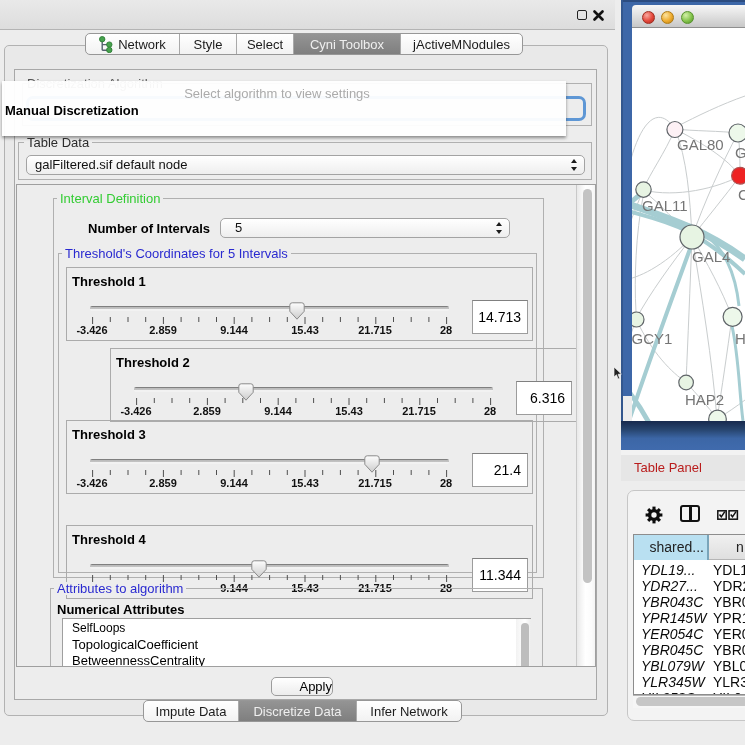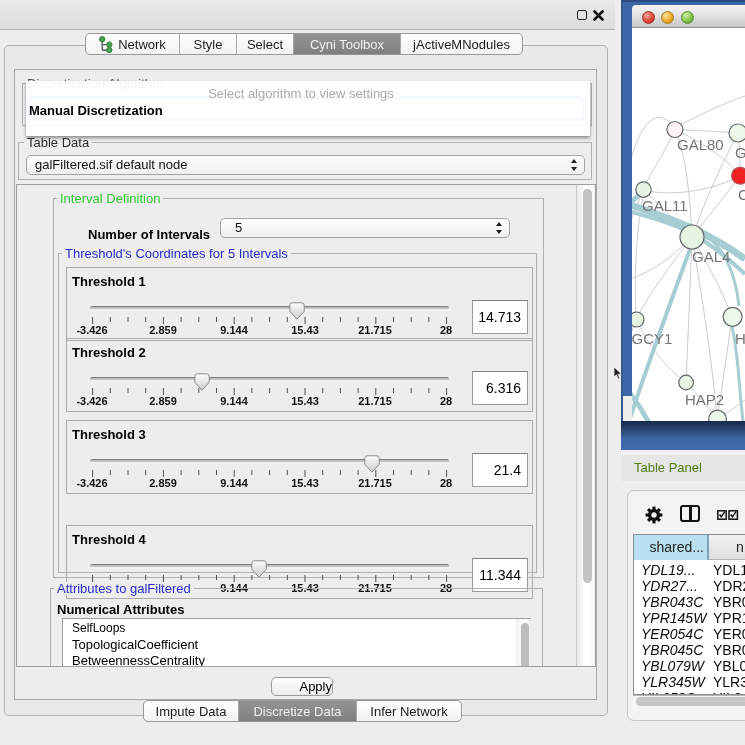--- a/index.html
+++ b/index.html
@@ -47,39 +47,39 @@
   .tbox .tt{position:absolute;left:5px;top:6px;font-size:13px;font-weight:bold;color:#000;}
   .track{position:absolute;left:22.5px;top:38px;width:359px;height:5px;border-radius:2px;
      background:linear-gradient(#7f7f7f 0,#7f7f7f 1px,#bababa 1px,#c6c6c6 3.5px,#f2f2f2 3.5px);}
   .tlab{position:absolute;width:60px;text-align:center;font-size:11px;font-weight:bold;color:#111;top:55.5px;}
   .vbox{position:absolute;left:405px;top:31.5px;width:56px;height:34px;background:#fff;
      border:1px solid #9c9c9c;border-top-color:#808080;box-sizing:border-box;font-size:14px;color:#000;
      text-align:right;line-height:32px;padding-right:6px;}
   .thumb{position:absolute;top:34px;width:16px;height:18px;}
 
   
-  #popup{left:26px;top:81px;width:564px;height:55px;background:rgba(255,255,255,0.95);
+  #popup{left:2px;top:81px;width:564px;height:55px;background:rgba(255,255,255,0.95);
      border-radius:0;box-shadow:0 2px 3px rgba(60,60,60,0.55);}
   #popup .r1{position:absolute;left:-7px;top:5px;width:100%;text-align:center;font-size:13px;color:#ababab;}
   #popup .r2{position:absolute;left:3px;top:22px;font-size:13px;font-weight:bold;color:#000;}
   #popup .r3{position:absolute;left:3px;top:37px;font-size:13px;color:#000;}
 
   
   #netwin{left:621px;top:0;width:124px;height:396px;background:#3d67a8;}
   #nettitle{position:absolute;left:11px;top:5px;width:113px;height:23px;
      background:linear-gradient(#f7f7f7,#c8c8c8);border-bottom:1px solid #8f8f8f;
      border-top-left-radius:4px;box-sizing:border-box;}
   .light{position:absolute;top:6px;width:11px;height:11px;border-radius:50%;}
   #netcanvas{position:absolute;left:11px;top:28px;width:113px;height:393px;background:#ffffff;overflow:hidden;}
   #netbottom{position:absolute;left:0;top:421px;width:124px;height:29px;
      background:linear-gradient(#17294d 0%,#27456f 30%,#3c66a6 60%,#406bad 100%);}
 
   
   #tpbar{left:621px;top:455px;width:124px;height:26px;background:#e6e6e6;}
-  #tpbar .t{position:absolute;left:13px;top:0;line-height:26px;font-size:13px;color:#4d7c0f;}
+  #tpbar .t{position:absolute;left:13px;top:0;line-height:26px;font-size:13px;color:#b91c1c;}
   #tcontainer{left:627px;top:490px;width:130px;height:231px;background:#f3f3f3;
      border:1px solid #c6c6c6;border-radius:7px;box-sizing:border-box;}
   #stage div,#stage span{will-change:transform;}
 </style>
 </head>
 <body>
 <div id="stage">
 
   <div id="titlebar" class="abs">
     <div style="position:absolute;left:577px;top:10px;width:8px;height:8px;border:1.6px solid #222;border-radius:2px;"></div>
@@ -101,21 +101,21 @@
     <div class="arrows" style="right:5px;top:3px;">
         <div class="up"></div>
         <div class="dn"></div>
       </div>
   </div>
 
   <div class="abs" id="scrollpanel" style="left:16px;top:184px;width:580px;height:483px;border:1px solid #9f9f9f;box-sizing:border-box;overflow:hidden;background:#ededed;">
 
     <div class="gbox" style="left:36px;top:13px;width:491px;height:380px;"></div>
     <div class="gtitle" style="left:40px;top:7px;color:#33cc33;">Interval Definition</div>
-    <div class="abs" style="left:71px;top:42px;font-size:13px;font-weight:bold;color:#000;">Number of Intervals</div>
+    <div class="abs" style="left:71px;top:36px;font-size:13px;font-weight:bold;color:#000;">Number of Intervals</div>
     <div class="combo" style="left:203px;top:33px;width:290px;">
       <div class="txt" style="left:14px;">5</div>
       <div class="arrows" style="right:5px;top:3px;">
           <div class="up"></div>
           <div class="dn"></div>
         </div>
     </div>
     <div class="gbox" style="left:41px;top:68px;width:479px;height:320px;"></div>
     <div class="gtitle" style="left:45px;top:62px;color:#2a2ad0;">Threshold's Coordinates for 5 Intervals</div>
 
@@ -157,21 +157,21 @@
   <div class="tlab" style="left:65.9px;">2.859</div>
   <div class="tlab" style="left:136.7px;">9.144</div>
   <div class="tlab" style="left:207.5px;">15.43</div>
   <div class="tlab" style="left:278.3px;">21.715</div>
   <div class="tlab" style="left:349.1px;">28</div>
   <svg class="thumb" style="left:221.5px;" width="16" height="18" viewBox="0 0 16 18">
           <path d="M0.8 3.2 Q0.8 0.8 3.2 0.8 L12.8 0.8 Q15.2 0.8 15.2 3.2 L15.2 9.3 L8 17.2 L0.8 9.3 Z" fill="url(#tg)" stroke="#8a8a8a" stroke-width="1"></path>
         </svg>
   <div class="vbox">14.713</div>
 </div>
-<div class="tbox" style="top:153px;">
+<div class="tbox" style="top:163px;margin-left:44px;">
   <div class="tt">Threshold 2</div>
   <div class="track"></div>
   <svg style="position:absolute;left:22.5px;top:49px;" width="358" height="8" viewBox="0 0 358 8">
           <line x1="2.6" y1="0" x2="2.6" y2="7" stroke="#4f4f4f" stroke-width="1"></line>
           <line x1="20.3" y1="0" x2="20.3" y2="5" stroke="#4f4f4f" stroke-width="1"></line>
           <line x1="38.0" y1="0" x2="38.0" y2="5" stroke="#4f4f4f" stroke-width="1"></line>
           <line x1="55.7" y1="0" x2="55.7" y2="5" stroke="#4f4f4f" stroke-width="1"></line>
           <line x1="73.4" y1="0" x2="73.4" y2="7" stroke="#4f4f4f" stroke-width="1"></line>
           <line x1="91.1" y1="0" x2="91.1" y2="5" stroke="#4f4f4f" stroke-width="1"></line>
           <line x1="108.8" y1="0" x2="108.8" y2="5" stroke="#4f4f4f" stroke-width="1"></line>
@@ -270,21 +270,21 @@
   <div class="tlab" style="left:207.5px;">15.43</div>
   <div class="tlab" style="left:278.3px;">21.715</div>
   <div class="tlab" style="left:349.1px;">28</div>
   <svg class="thumb" style="left:183.5px;" width="16" height="18" viewBox="0 0 16 18">
           <path d="M0.8 3.2 Q0.8 0.8 3.2 0.8 L12.8 0.8 Q15.2 0.8 15.2 3.2 L15.2 9.3 L8 17.2 L0.8 9.3 Z" fill="url(#tg)" stroke="#8a8a8a" stroke-width="1"></path>
         </svg>
   <div class="vbox">11.344</div>
 </div>
 
     <div class="gbox" style="left:33px;top:403px;width:493px;height:300px;"></div>
-    <div class="gtitle" style="left:37px;top:397px;color:#2a2ad0;">Attributes to galFiltered</div>
+    <div class="gtitle" style="left:37px;top:397px;color:#2a2ad0;">Attributes to algorithm</div>
     <div class="abs" style="left:40px;top:417px;font-size:13px;font-weight:bold;color:#000;">Numerical Attributes</div>
     <div class="abs" style="left:45px;top:433px;width:469px;height:60px;border:1px solid #9f9f9f;background:#fff;box-sizing:border-box;">
       <div class="abs" style="left:9px;top:2px;font-size:12px;color:#000;">SelfLoops</div>
       <div class="abs" style="left:9px;top:18px;font-size:13px;color:#000;">TopologicalCoefficient</div>
       <div class="abs" style="left:9px;top:34px;font-size:13px;color:#000;">BetweennessCentrality</div>
       <div class="abs" style="left:453px;top:0;width:15px;height:60px;background:linear-gradient(90deg,#f2f2f2,#ffffff 60%,#ececec);"></div>
       <div class="abs" style="left:458px;top:3.5px;width:8px;height:57px;border-radius:4px;background:#bdbdbd;"></div>
     </div>
 
     <div class="abs" style="left:559px;top:0;width:21px;height:483px;background:linear-gradient(90deg,#e9e9e9,#ffffff 40%,#fbfbfb 70%,#ededed);border-left:1px solid #c9c9c9;"></div>

